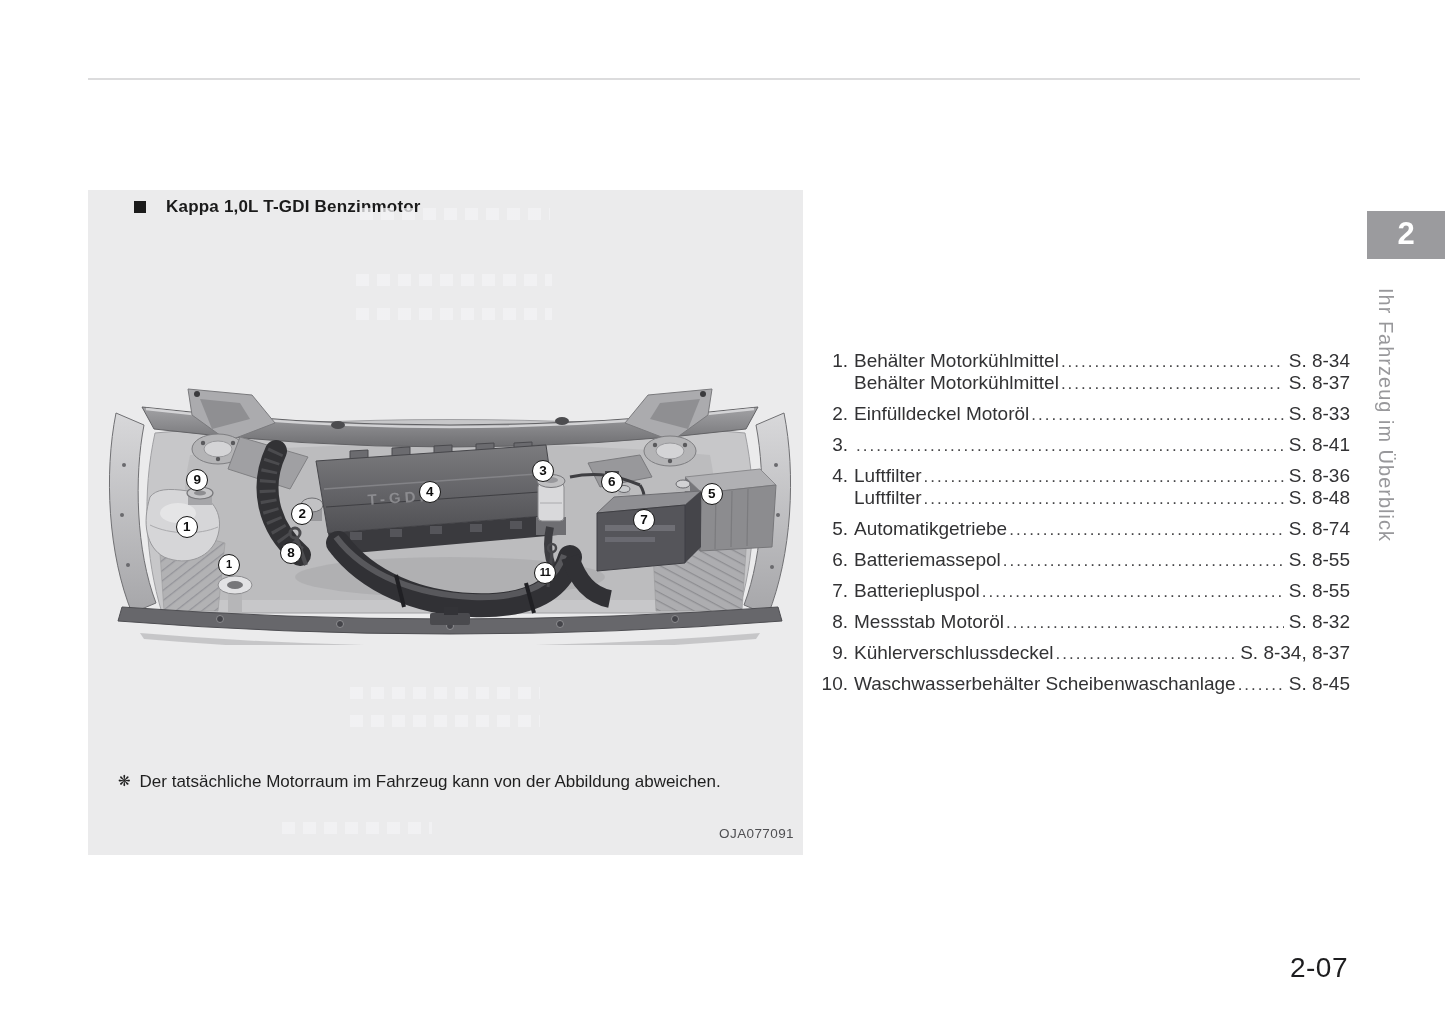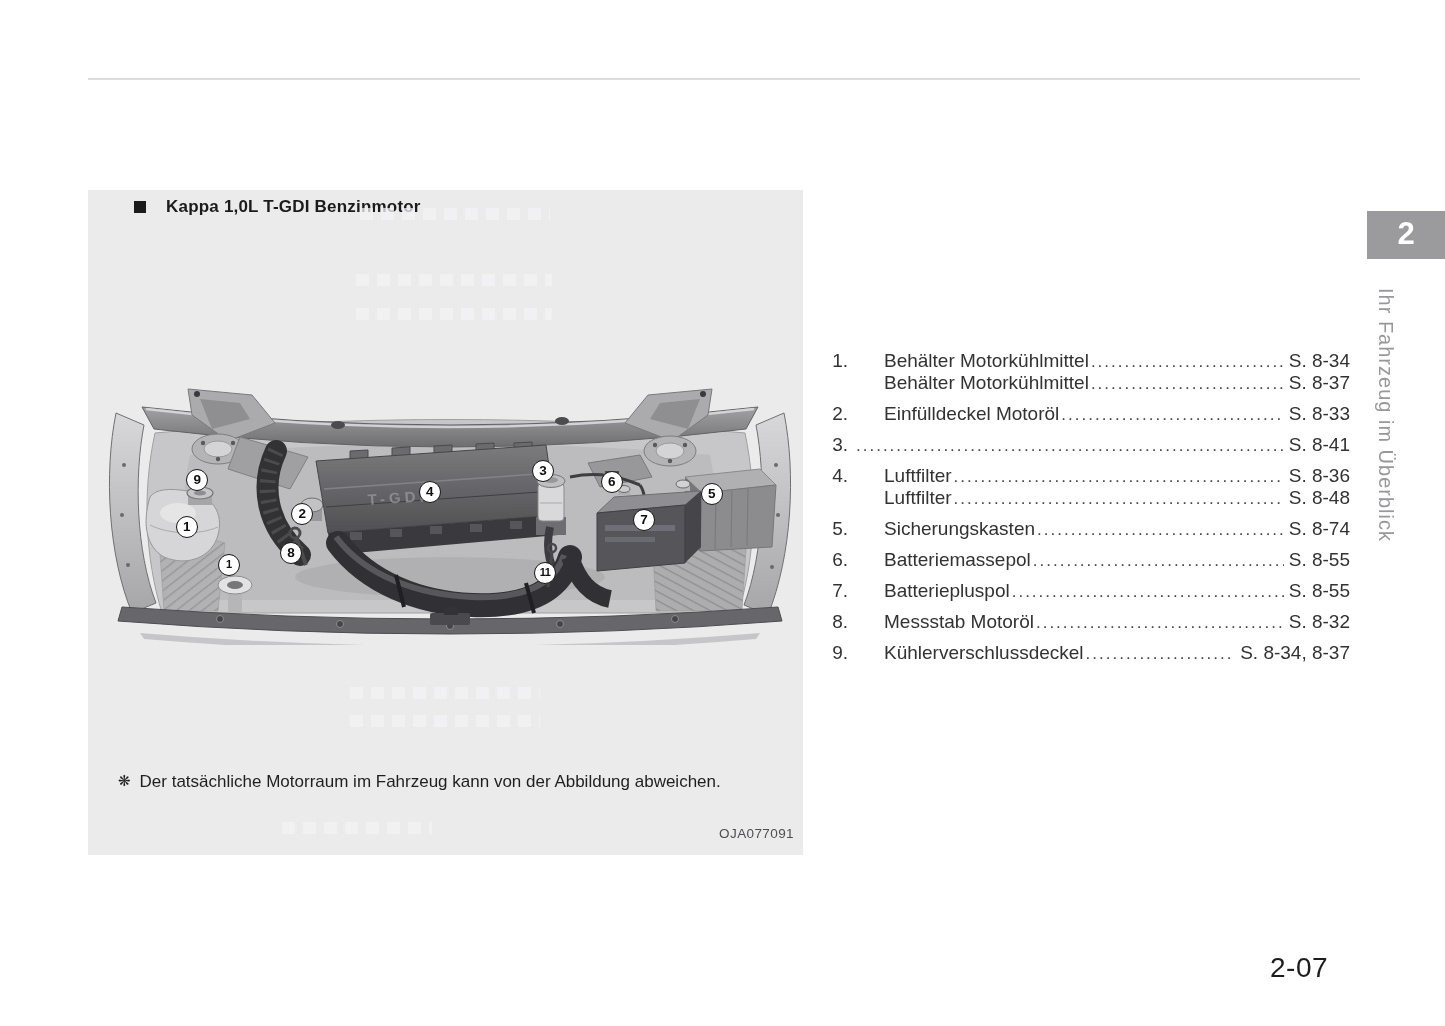--- a/index.html
+++ b/index.html
@@ -29,34 +29,34 @@
     border:1.6px solid #151515;box-sizing:border-box;transform:translate(-50%,-50%);
     display:flex;align-items:center;justify-content:center;
     font-size:13.5px;font-weight:bold;color:#0e0e0e;line-height:1;}
   .callout.small{font-size:11px;letter-spacing:-.5px;}
 
   
   .toc{position:absolute;left:818px;top:350px;width:532px;font-size:19px;color:#323234;}
   .toc-entry{margin-bottom:9px;}
   .toc-line{display:flex;align-items:baseline;height:22px;white-space:nowrap;}
   .toc-num{flex:0 0 30px;text-align:right;margin-right:6px;}
-  .toc-label{flex:0 0 auto;margin-left:30px;}
+  .toc-label{flex:0 0 auto;}
   .toc-dots{flex:1 1 auto;overflow:hidden;margin:0 5px 0 2px;color:#454547;}
   .toc-dots::after{content:"....................................................................................................................";
     font-size:17px;letter-spacing:2px;}
   .toc-page{flex:0 0 auto;}
 
   
   .chapter-tab{position:absolute;left:1367px;top:211px;width:78px;height:48px;background:#9b9b9e;
     display:flex;align-items:center;justify-content:center;color:#ffffff;
     font-size:31px;font-weight:bold;padding-bottom:2px;box-sizing:border-box;}
   .chapter-title-vertical{position:absolute;left:1374px;top:288px;height:320px;
     writing-mode:vertical-rl;font-size:20px;color:#98989b;letter-spacing:1px;white-space:nowrap;}
 
-  .page-number{position:absolute;left:1270px;top:952px;width:98px;text-align:left;
+  .page-number{position:absolute;left:1270px;top:952px;width:98px;text-align:center;
     font-size:28px;color:#1d1d1f;letter-spacing:.5px;}
 </style>
 </head>
 <body>
 
 <div class="top-rule"></div>
 
 <div class="panel">
   <div class="panel-header">
     <span class="bullet-square"></span>
@@ -328,21 +328,21 @@
       <span class="toc-num"></span>
       <span class="toc-label">Luftfilter</span>
       <span class="toc-dots"></span>
       <span class="toc-page">S. 8-48</span>
     </div>
   </div>
 
   <div class="toc-entry">
     <div class="toc-line">
       <span class="toc-num">5.</span>
-      <span class="toc-label">Sicherungskasten</span>
+      <span class="toc-label">Automatikgetriebe</span>
       <span class="toc-dots"></span>
       <span class="toc-page">S. 8-74</span>
     </div>
   </div>
 
   <div class="toc-entry">
     <div class="toc-line">
       <span class="toc-num">6.</span>
       <span class="toc-label">Batteriemassepol</span>
       <span class="toc-dots"></span>
@@ -370,20 +370,28 @@
 
   <div class="toc-entry">
     <div class="toc-line">
       <span class="toc-num">9.</span>
       <span class="toc-label">Kühlerverschlussdeckel</span>
       <span class="toc-dots"></span>
       <span class="toc-page">S. 8-34, 8-37</span>
     </div>
   </div>
 
+  <div class="toc-entry">
+    <div class="toc-line">
+      <span class="toc-num">10.</span>
+      <span class="toc-label">Waschwasserbehälter Scheibenwaschanlage</span>
+      <span class="toc-dots"></span>
+      <span class="toc-page">S. 8-45</span>
+    </div>
+  </div>
 
 
 </div>
 
 <div class="chapter-tab">
   <span>2</span>
 </div>
 <div class="chapter-title-vertical">Ihr Fahrzeug im Überblick</div>
 
 <div class="page-number">2-07</div>

